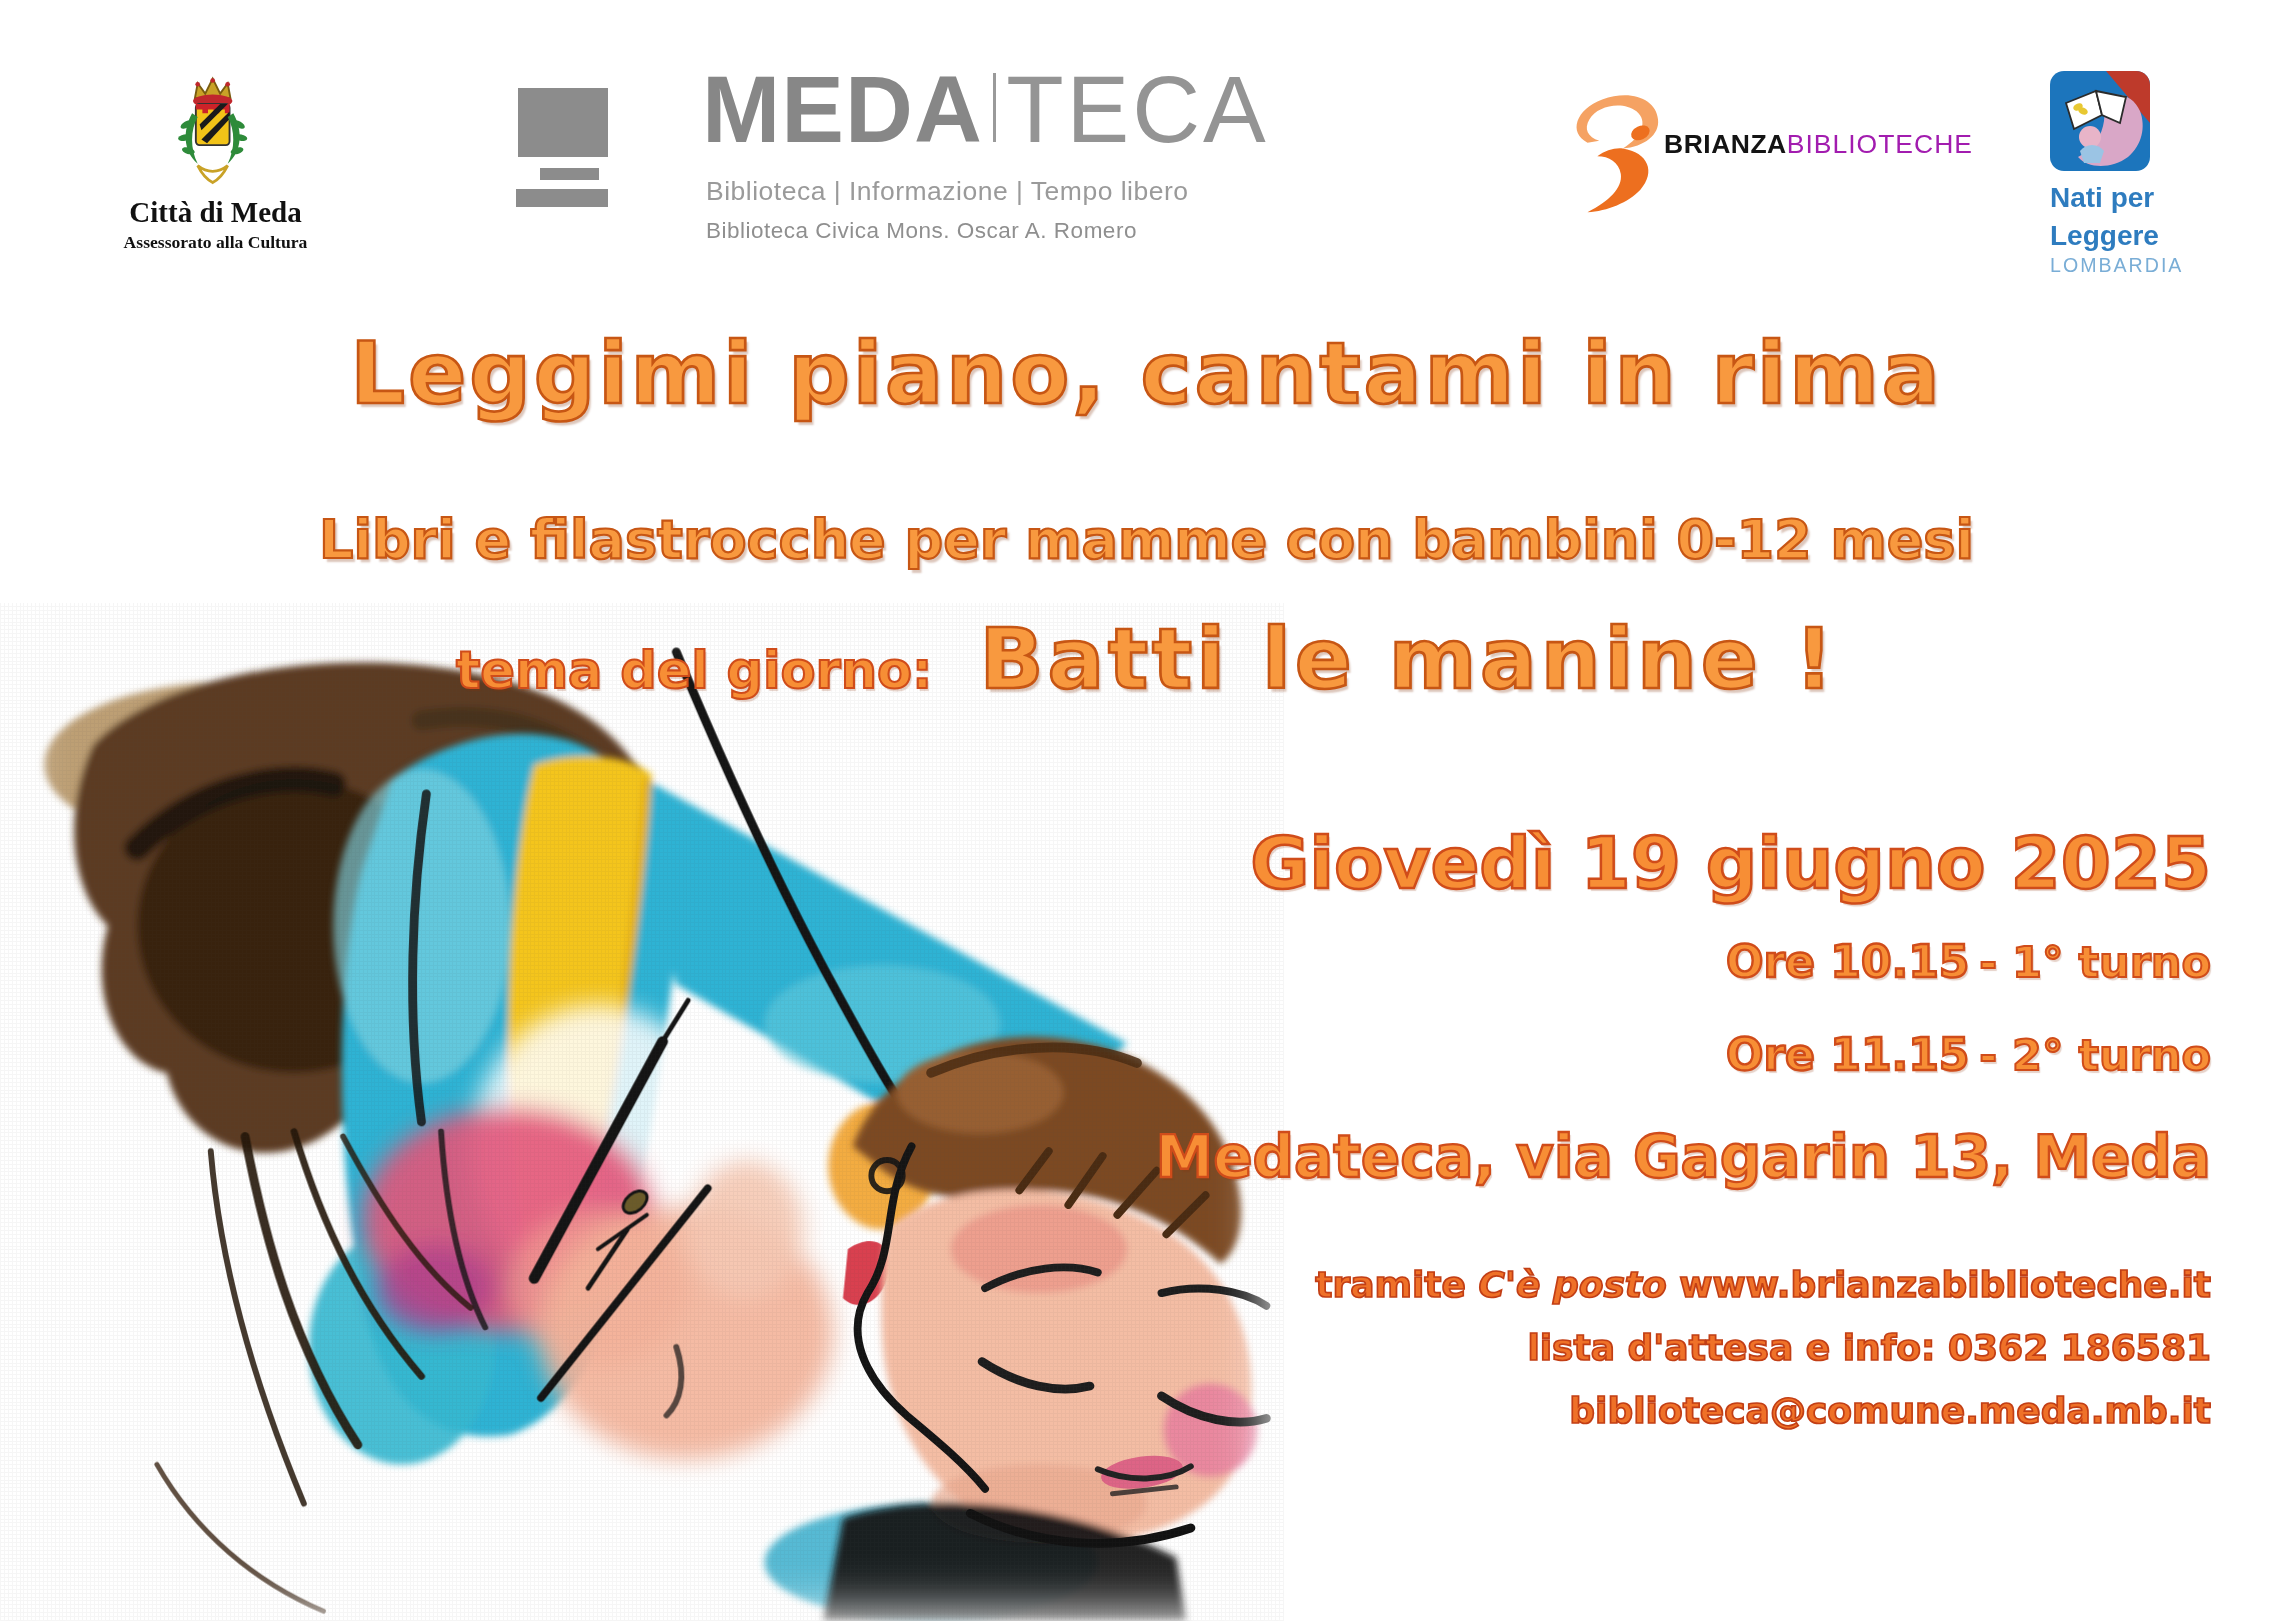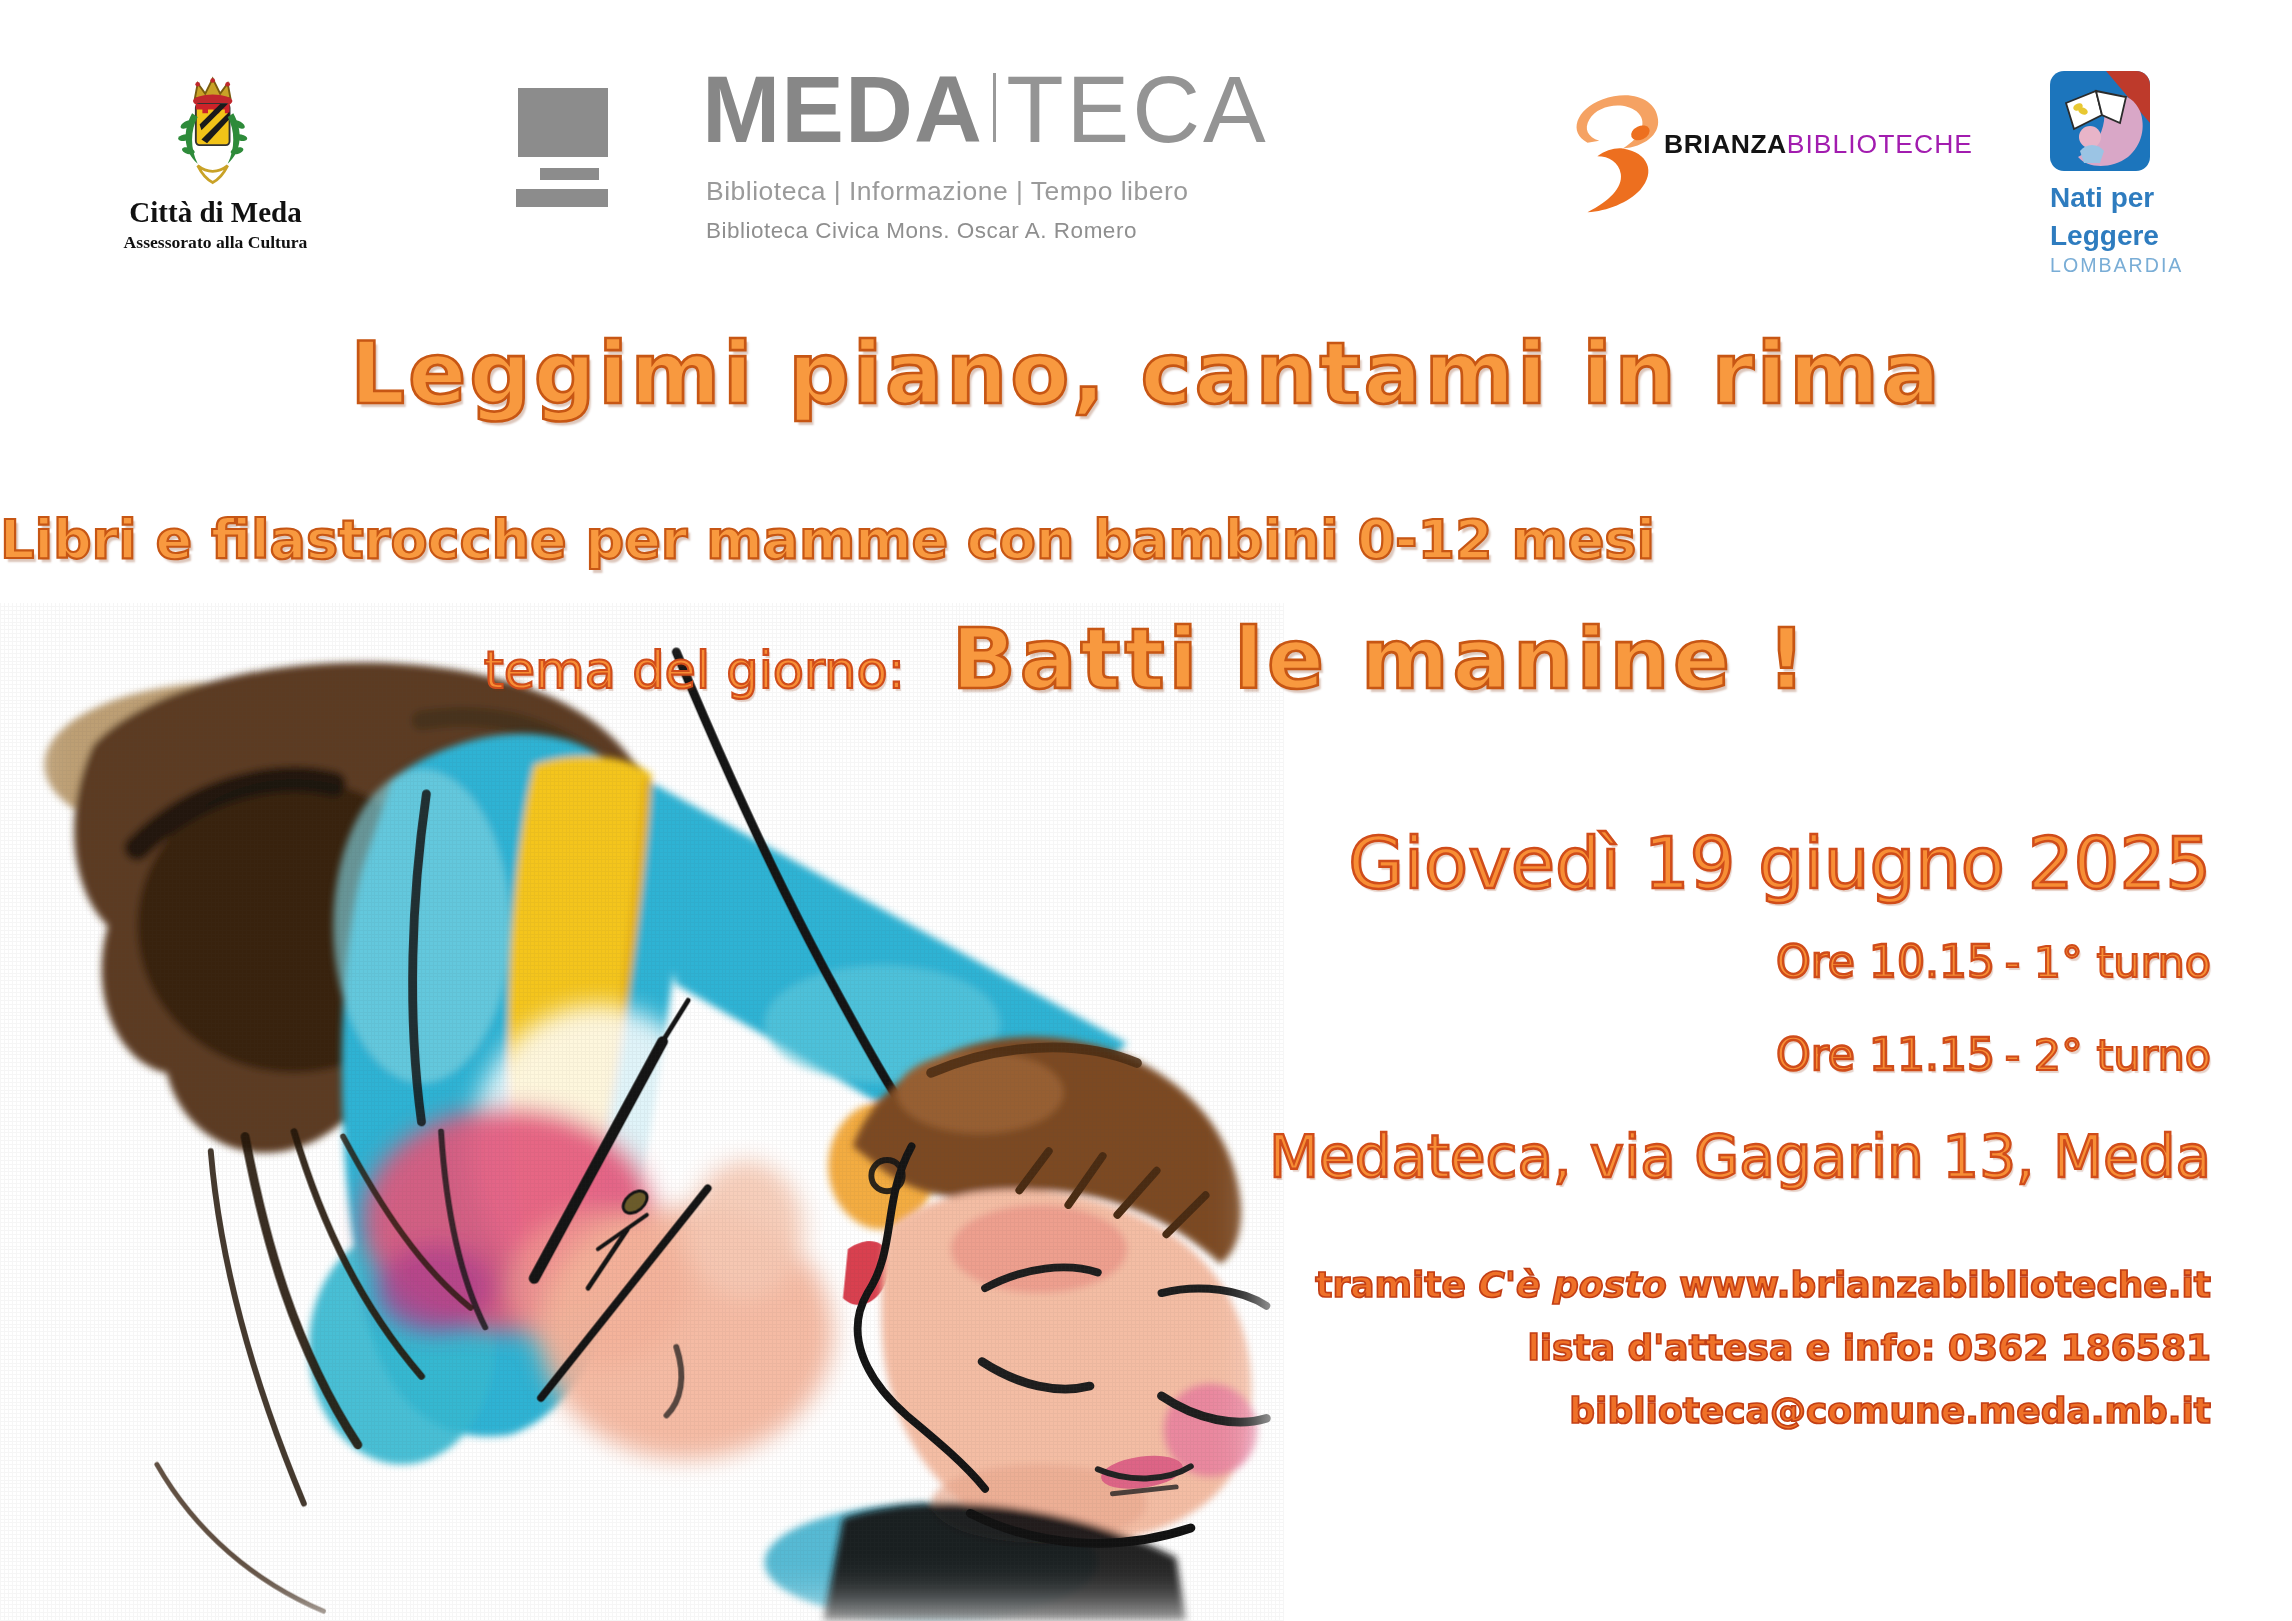--- a/index.html
+++ b/index.html
@@ -36,32 +36,32 @@
   .npl-region{font-size:19.6px;color:#79ADD6;letter-spacing:2px;margin-top:3.9px;}
 
   
   .fancy{
     font-family:"DejaVu Sans",sans-serif;font-weight:bold;color:#F8993F;
     -webkit-text-stroke:2.7px #C75614;
     text-shadow:2.9px 3.9px 2px rgba(130,50,10,0.28);
     white-space:nowrap;
   }
   .round{
-    font-family:"DejaVu Sans",sans-serif;font-weight:normal;color:#F78E35;
+    font-family:"DejaVu Sans",sans-serif;font-weight:bold;color:#F78E35;
     -webkit-text-stroke:2.4px #D04C1A;
     text-shadow:2px 2.9px 1px rgba(140,50,10,0.22);
     white-space:nowrap;
   }
   .small-orange{
     font-family:"DejaVu Sans",sans-serif;font-weight:bold;color:#EF7128;
     -webkit-text-stroke:1.7px #C23E15;
     white-space:nowrap;
   }
   #title{position:absolute;left:0;right:0;top:323px;text-align:center;font-size:86px;letter-spacing:2.9px;z-index:5;}
-  #subtitle{position:absolute;left:0;right:0;top:508px;font-size:54px;-webkit-text-stroke:2.2px #C75614;z-index:5;}
+  #subtitle{position:absolute;left:0;right:0;top:508px;text-align:center;font-size:54px;-webkit-text-stroke:2.2px #C75614;z-index:5;}
   #theme{position:absolute;left:0;right:0;top:610px;display:flex;justify-content:center;align-items:baseline;gap:47px;z-index:5;}
   #theme .t-label{font-size:51px;-webkit-text-stroke:2.1px #D04C1A;}
   #theme .t-value{font-size:84px;letter-spacing:3.9px;-webkit-text-stroke:2.7px #C75614;}
 
   #date{position:absolute;right:82px;top:821px;font-size:72px;-webkit-text-stroke:2.5px #D04C1A;z-index:5;}
   .session{position:absolute;right:82px;z-index:5;}
   #session1{top:936px;}
   #session2{top:1029px;}
   .session .time{font-size:44px;}
   .session .note{font-size:43px;-webkit-text-stroke:2px #D04C1A;margin-left:9.8px;}

